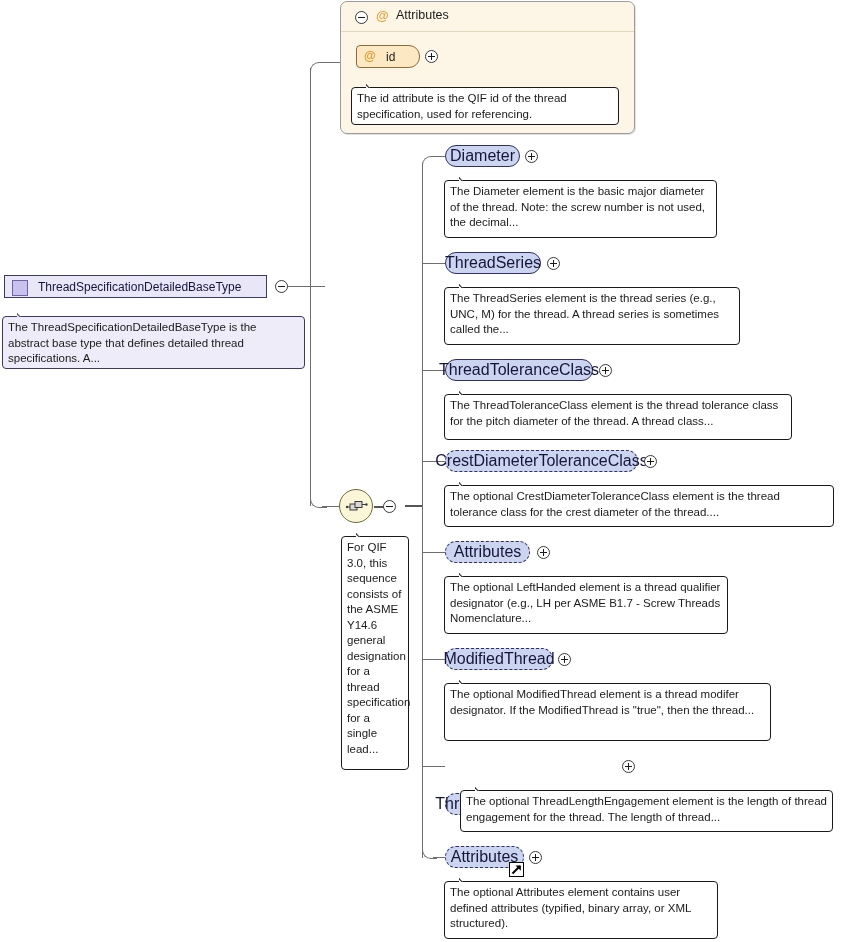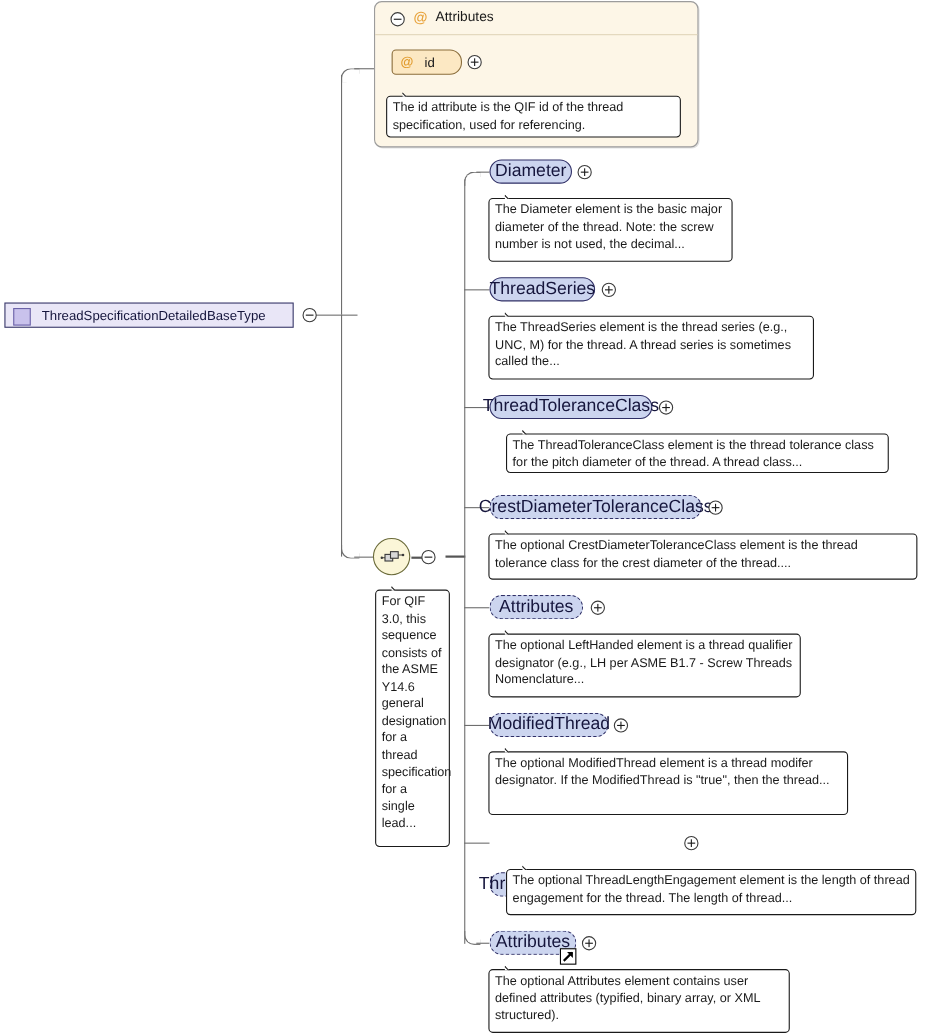--- a/index.html
+++ b/index.html
@@ -163,20 +163,24 @@
     <span class="tail"></span>
     <span>The id attribute is the QIF id of the thread specification, used for referencing.</span>
   </div>
 
   <div class="typebox">
     <span class="swatch"></span>
     <span class="lbl">ThreadSpecificationDetailedBaseType</span>
   </div>
   <div class="toggle" style="left:275px;top:280px;"></div>
 
+  <div class="note lav" style="left:2px;top:316px;width:303px;height:53px;">
+    <span class="tail"></span>
+    <span>The ThreadSpecificationDetailedBaseType is the abstract base type that defines detailed thread specifications. A...</span>
+  </div>
 
   <div class="seqnode">
     <svg class="seq-ico" viewBox="0 0 22 13">
       <rect x="4" y="4" width="7" height="6" fill="#d8d8d8" stroke="#3a3a3a" stroke-width="1"></rect>
       <rect x="9" y="1.5" width="7" height="6" fill="#d8d8d8" stroke="#3a3a3a" stroke-width="1"></rect>
       <line x1="0" y1="7" x2="4" y2="7" stroke="#3a3a3a" stroke-width="1"></line>
       <line x1="16" y1="4.5" x2="20" y2="4.5" stroke="#3a3a3a" stroke-width="1"></line>
       <circle cx="1" cy="7" r="1.2" fill="#3a3a3a"></circle>
       <circle cx="20.4" cy="4.5" r="1.2" fill="#3a3a3a"></circle>
     </svg>
@@ -185,39 +189,39 @@
 
   <div class="note" style="left:341px;top:536px;width:68px;height:234px;">
     <span class="tail"></span>
     <span>For QIF 3.0, this sequence consists of the ASME Y14.6 general designation for a thread specification for a single lead...</span>
   </div>
 
   <div class="elem" style="left:445px;top:145px;width:75px;">
     <span class="lbl">Diameter</span>
   </div>
   <div class="toggle plus" style="left:525px;top:150px;"></div>
-  <div class="note" style="left:444px;top:180px;width:222px;height:58px;">
+  <div class="note" style="left:444px;top:180px;width:273px;height:58px;">
     <span class="tail"></span>
     <span>The Diameter element is the basic major diameter of the thread. Note: the screw number is not used, the decimal...</span>
   </div>
 
   <div class="elem" style="left:445px;top:252px;width:96px;">
     <span class="lbl">ThreadSeries</span>
   </div>
   <div class="toggle plus" style="left:547px;top:257px;"></div>
   <div class="note" style="left:444px;top:287px;width:296px;height:58px;">
     <span class="tail"></span>
     <span>The ThreadSeries element is the thread series (e.g., UNC, M) for the thread. A thread series is sometimes called the...</span>
   </div>
 
   <div class="elem" style="left:445px;top:359px;width:148px;">
     <span class="lbl">ThreadToleranceClass</span>
   </div>
   <div class="toggle plus" style="left:599px;top:364px;"></div>
-  <div class="note" style="left:460px;top:394px;width:348px;height:36px;">
+  <div class="note" style="left:444px;top:394px;width:348px;height:46px;">
     <span class="tail"></span>
     <span>The ThreadToleranceClass element is the thread tolerance class for the pitch diameter of the thread. A thread class...</span>
   </div>
 
   <div class="elem optional" style="left:445px;top:450px;width:193px;">
     <span class="lbl">CrestDiameterToleranceClass</span>
   </div>
   <div class="toggle plus" style="left:644px;top:455px;"></div>
   <div class="note" style="left:444px;top:485px;width:390px;height:42px;">
     <span class="tail"></span>

